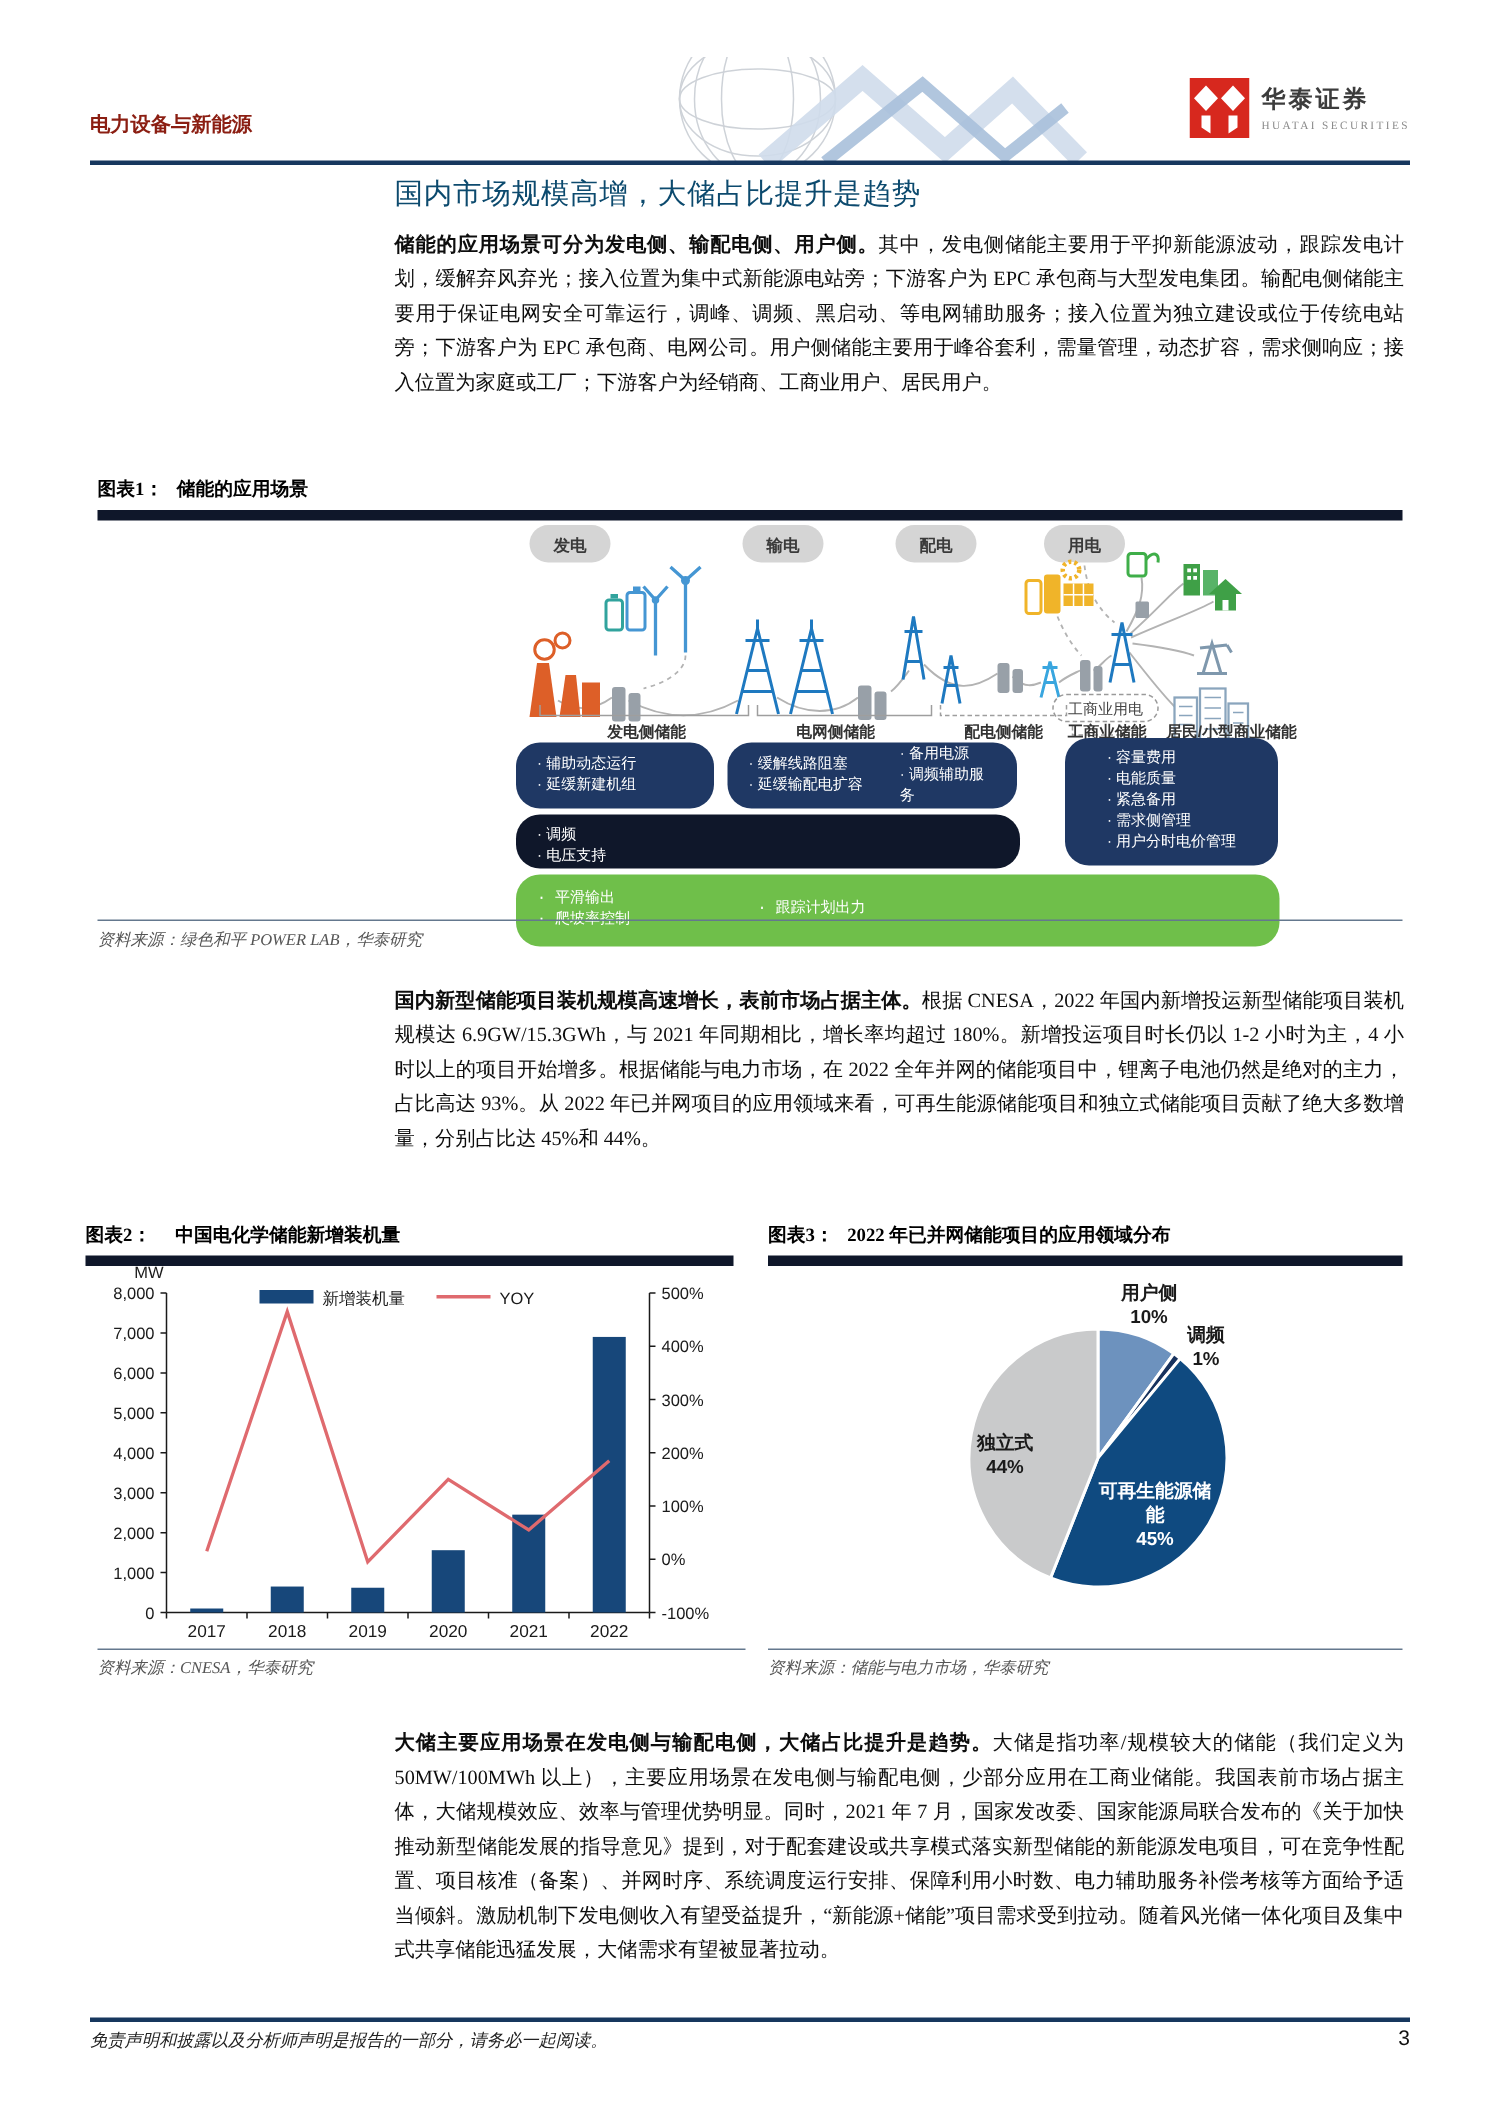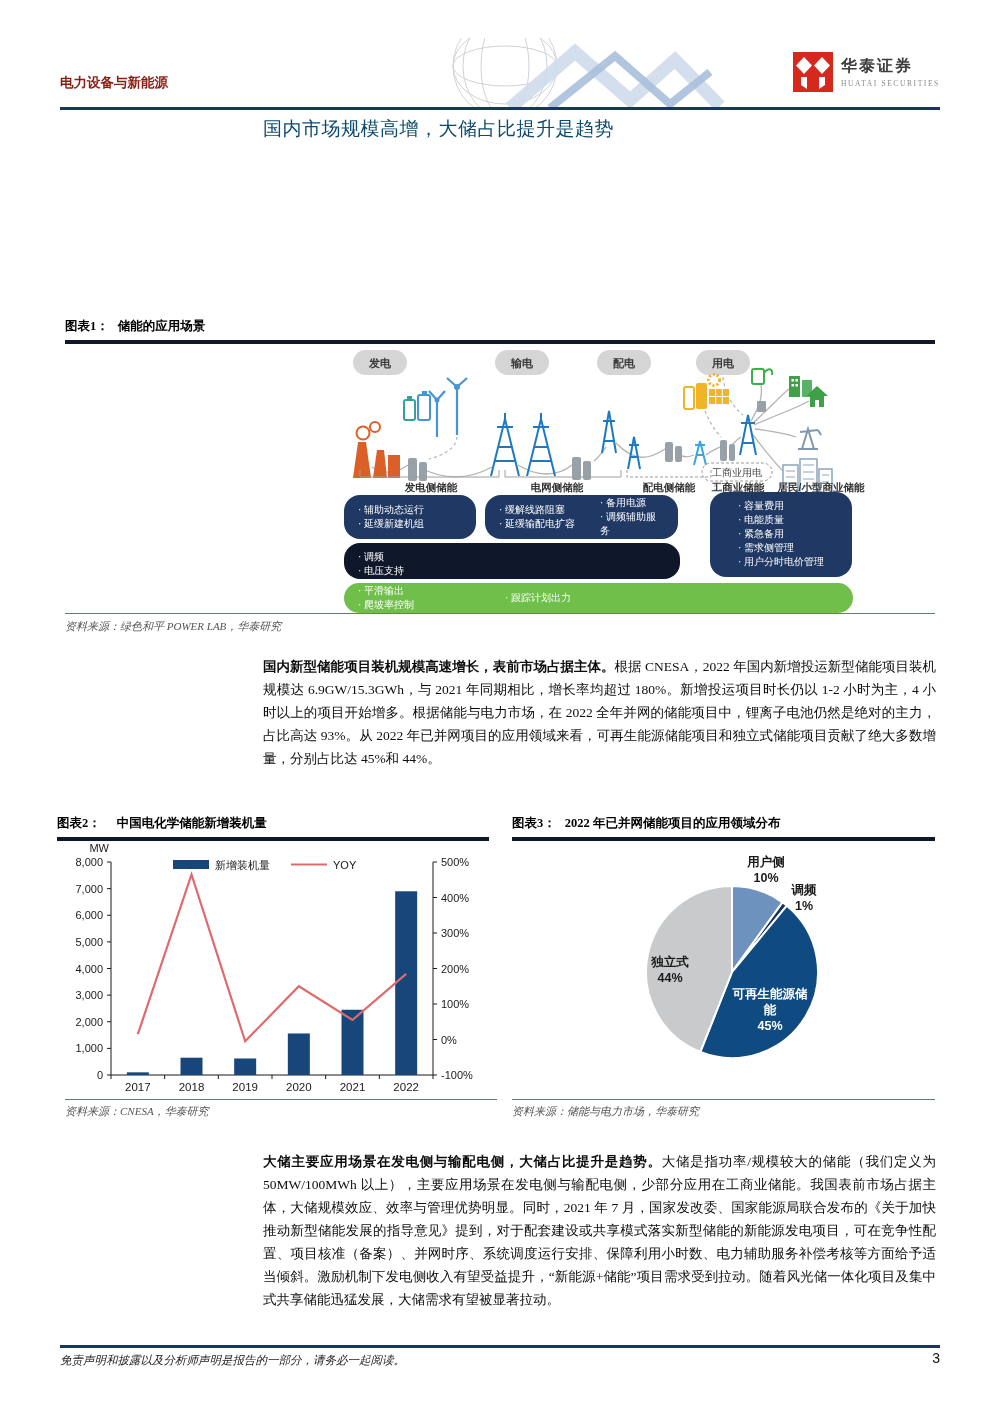--- a/index.html
+++ b/index.html
@@ -13,21 +13,21 @@
   .logo-text .en { font-size:7.5px; color:#8a8a8a; letter-spacing:1.6px; font-family:Liberation Serif, serif; margin-top:2px; }
   .header-rule { position:absolute; left:60px; top:107px; width:880px; height:3px; background:#17375E; }
   .deco { position:absolute; left:390px; top:38px; }
 
   .page-title { position:absolute; left:263px; top:116px; width:675px; font-size:19px; font-weight:normal; color:#0c4a6e; letter-spacing:0.5px; }
 
   .para { position:absolute; left:263px; width:673px; font-size:13.5px; line-height:23px; color:#0d0d0d; text-align:justify; }
   .para b { font-weight:bold; }
   #para1 { top:151px; } #para2 { top:655px; } #para3 { top:1150px; }
 
-  .caption { position:absolute; font-size:12.5px; font-weight:bold; color:#000; border-bottom:4px solid #0f172a; padding-bottom:5px; display:flex; gap:9px; }
+  .caption { position:absolute; font-size:12.5px; font-weight:bold; color:#000; border-bottom:7px solid #0f172a; padding-bottom:5px; display:flex; gap:9px; }
   #cap1 { left:65px; top:318px; width:870px; }
   #cap2 { left:57px; top:815px; width:432px;gap:16px; }
   #cap3 { left:512px; top:815px; width:423px; }
 
   .src { position:absolute; font-style:italic; font-size:11px; color:#555; }
   #src1 { left:65px; top:619px; }
   #src2 { left:65px; top:1104px; }
   #src3 { left:512px; top:1104px; }
   .thinrule { position:absolute; height:1px; background:#64788E; }
   #rule1 { left:65px; top:613px; width:870px; }
@@ -40,21 +40,21 @@
   .f1-labels span:nth-child(1){ left:366px; } .f1-labels span:nth-child(2){ left:492px; }
   .f1-labels span:nth-child(3){ left:604px; } .f1-labels span:nth-child(4){ left:673px; }
   .f1-labels span:nth-child(5){ left:756px; }
   .fbox { position:absolute; border-radius:16px; color:#fff; font-size:10px; line-height:14px; font-family:"Liberation Sans",sans-serif; padding:7px 14px; display:flex; gap:0; }
   .fbox .col { display:flex; flex-direction:column; justify-content:center; }
   .navy { background:#1F3864; } .yellow { background:#0f172a;flex-direction:column; } .green { background:#6FBF4A; }
   #fboxA { left:279px; top:150px; width:132px; height:44px; }
   #fboxB { left:420px; top:150px; width:193px; height:44px; } #fboxB .col:nth-child(1){ width:104px; }
   #fboxC { left:645px; top:147px; width:142px; height:85px; padding-top:5px;justify-content:center; }
   #fboxY { left:279px; top:198px; width:336px; height:36px; } #fboxY .col:nth-child(1){ width:147px; }
-  #fboxG { left:279px; top:238px; width:509px; height:30px; } #fboxG .col:nth-child(1){ width:147px; }
+  #fboxG { left:279px; top:238px; width:509px; height:48px;font-family:Liberation Mono, monospace; } #fboxG .col:nth-child(1){ width:147px; }
 
   
   #barchart { position:absolute; left:65px; top:842px; }
   #piechart { position:absolute; left:512px; top:842px; }
   svg text { font-family:"Liberation Sans",sans-serif; }
 
   
   .footer-rule { position:absolute; left:60px; top:1345px; width:880px; height:3px; background:#17375E; }
   .disclaimer { position:absolute; left:60px; top:1353px; font-style:italic; font-size:11.5px; color:#222; }
   .pagenum { position:absolute; left:912px; top:1350px; width:28px; text-align:right; font-size:14px; color:#111; font-family:"Liberation Sans",sans-serif; }
@@ -86,20 +86,21 @@
       <path d="M26,25 L32,25 L32,33 L26,37 Z" fill="#fff"></path>
     </svg>
     <div class="logo-text">
       <div class="cn">华泰证券</div>
       <div class="en">HUATAI SECURITIES</div>
     </div>
   </div>
   <div class="header-rule"></div>
 
   <h1 class="page-title">国内市场规模高增，大储占比提升是趋势</h1>
+  <p class="para" id="para1"><b>储能的应用场景可分为发电侧、输配电侧、用户侧。</b><span>其中，发电侧储能主要用于平抑新能源波动，跟踪发电计划，缓解弃风弃光；接入位置为集中式新能源电站旁；下游客户为 EPC 承包商与大型发电集团。输配电侧储能主要用于保证电网安全可靠运行，调峰、调频、黑启动、等电网辅助服务；接入位置为独立建设或位于传统电站旁；下游客户为 EPC 承包商、电网公司。用户侧储能主要用于峰谷套利，需量管理，动态扩容，需求侧响应；接入位置为家庭或工厂；下游客户为经销商、工商业用户、居民用户。</span></p>
 
   <div class="caption" id="cap1">
     <span>图表1：</span>
     <span>储能的应用场景</span>
   </div>
 
   <div class="fig1">
     <svg width="870" height="150" viewBox="0 0 870 150">
 
       <g stroke="#b3b3b3" fill="none" stroke-width="1.3">

